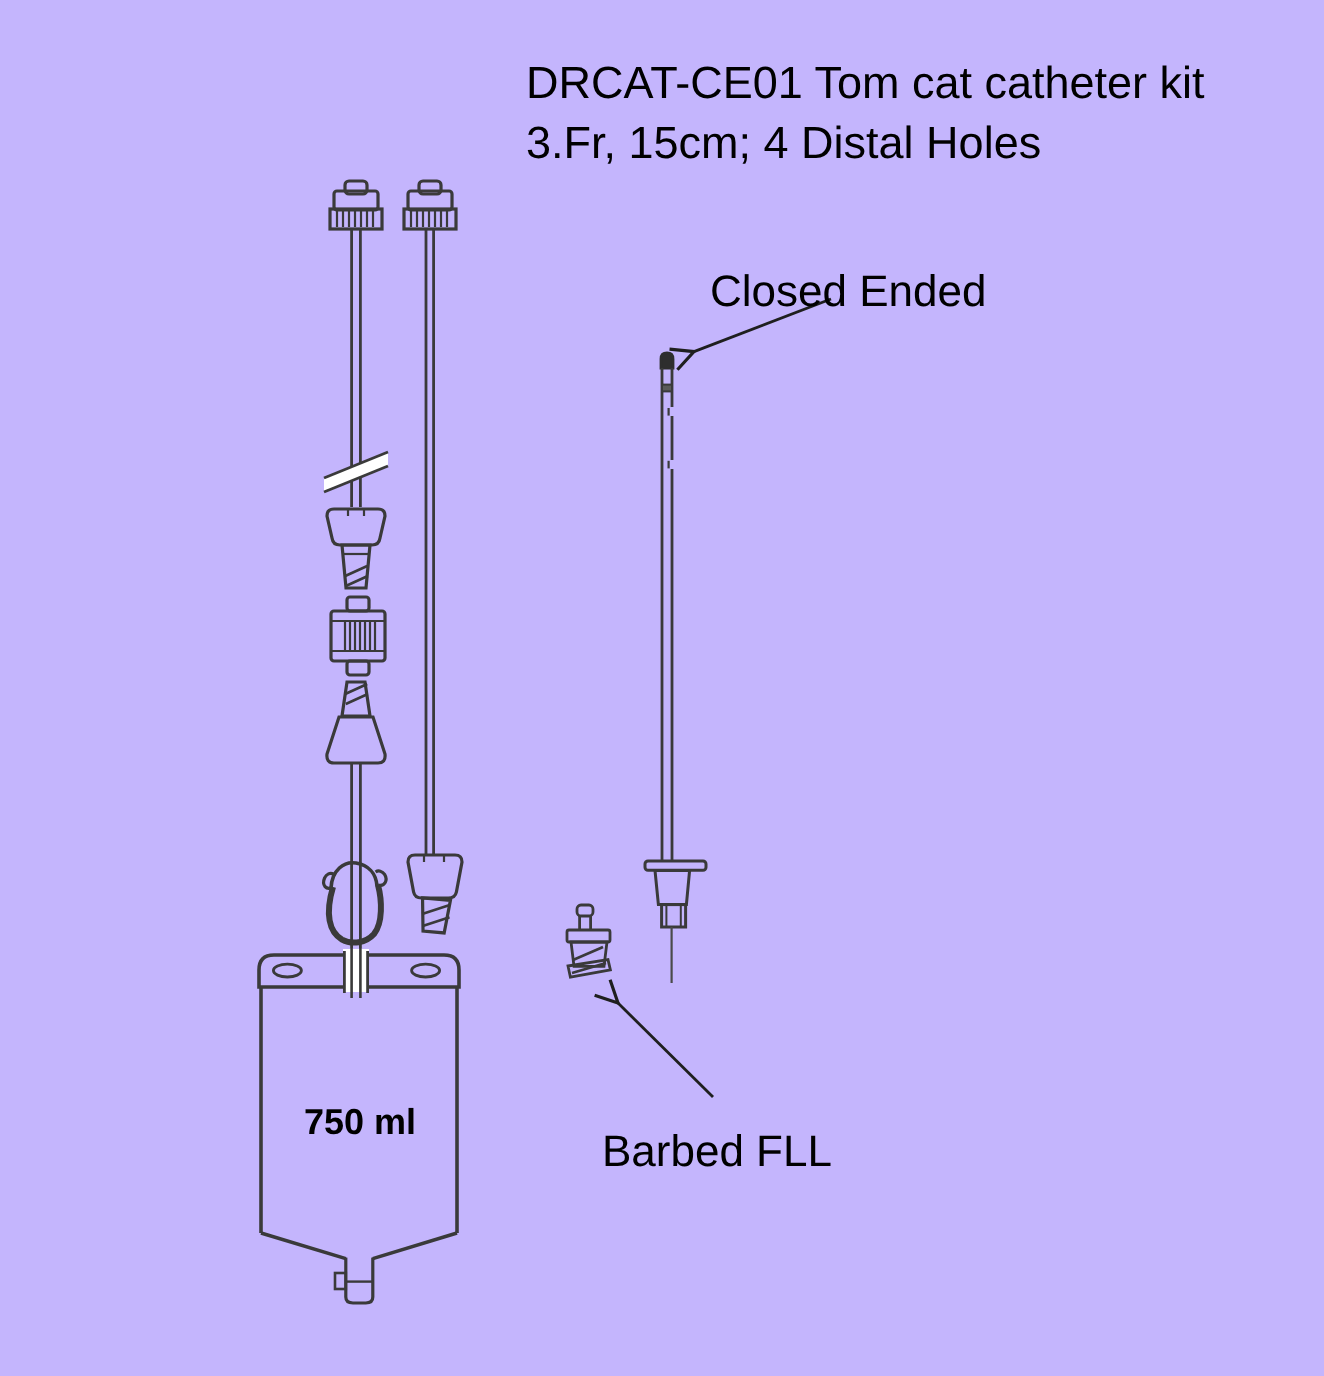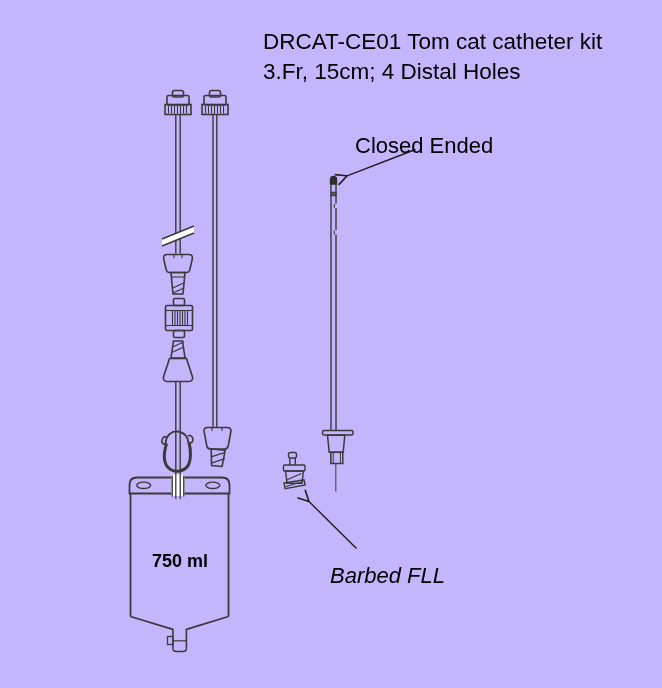--- a/index.html
+++ b/index.html
@@ -6,21 +6,21 @@
   body{width:662px;height:688px;overflow:hidden;font-family:"Liberation Sans",sans-serif;}
   .stage{position:relative;width:662px;height:688px;background:#c4b5fd;}
   .stage svg{position:absolute;left:0;top:0;}
   .label{position:absolute;color:#000000;white-space:nowrap;line-height:1.25;}
   .title-line{font-size:22.5px;}
   .callout{font-size:22px;}
   .bag-volume{font-size:18px;width:100px;text-align:center;}
   .pos-title1{left:263px;top:28px;}
   .pos-title2{left:263px;top:58px;}
   .pos-closed{left:355px;top:132px;}
-  .pos-barbed{left:330px;top:562px;font-style:italic;}
+  .pos-barbed{left:301px;top:562px;}
   .pos-volume{left:130px;top:550px;font-weight:bold;}
   .art{stroke:#3a3a3a;fill:none;}
 </style>
 </head>
 <body>
 
 <div class="stage">
 
   <svg width="662" height="688" viewBox="0 0 662 688">
     <defs>

